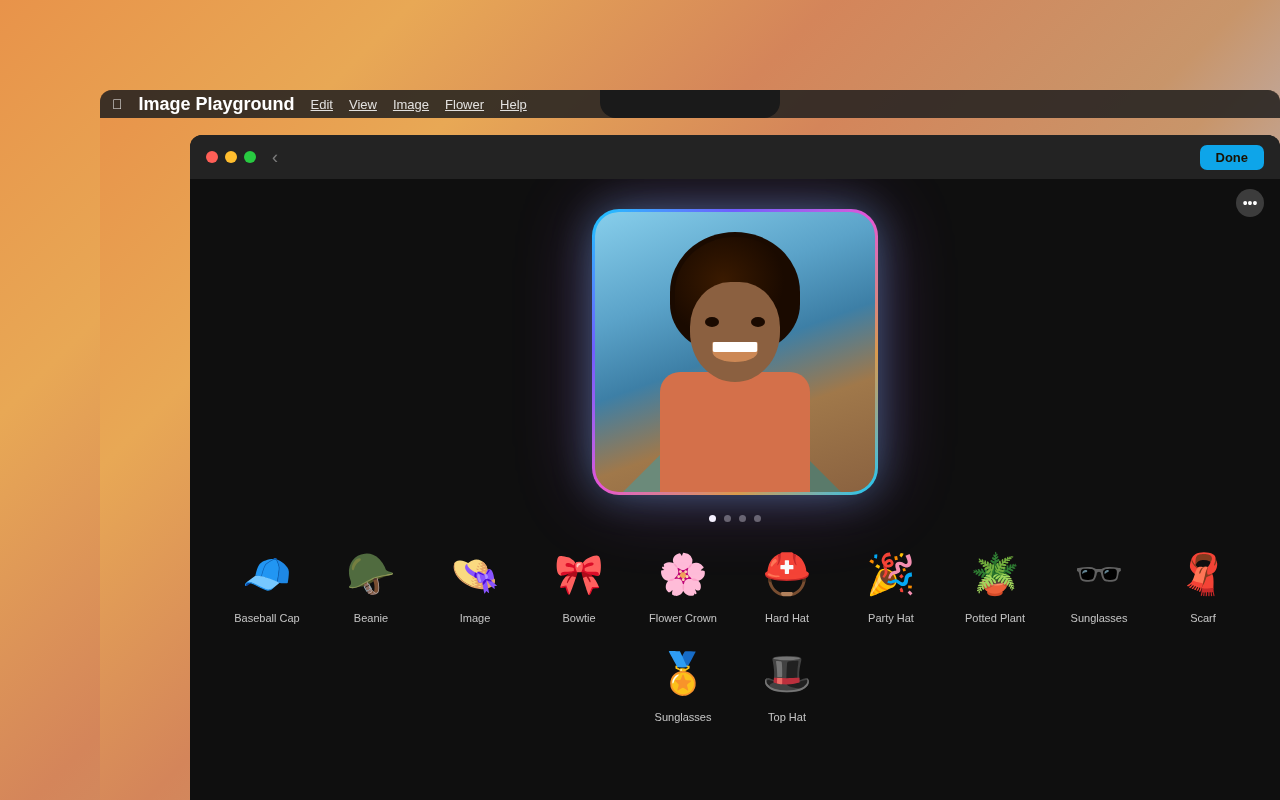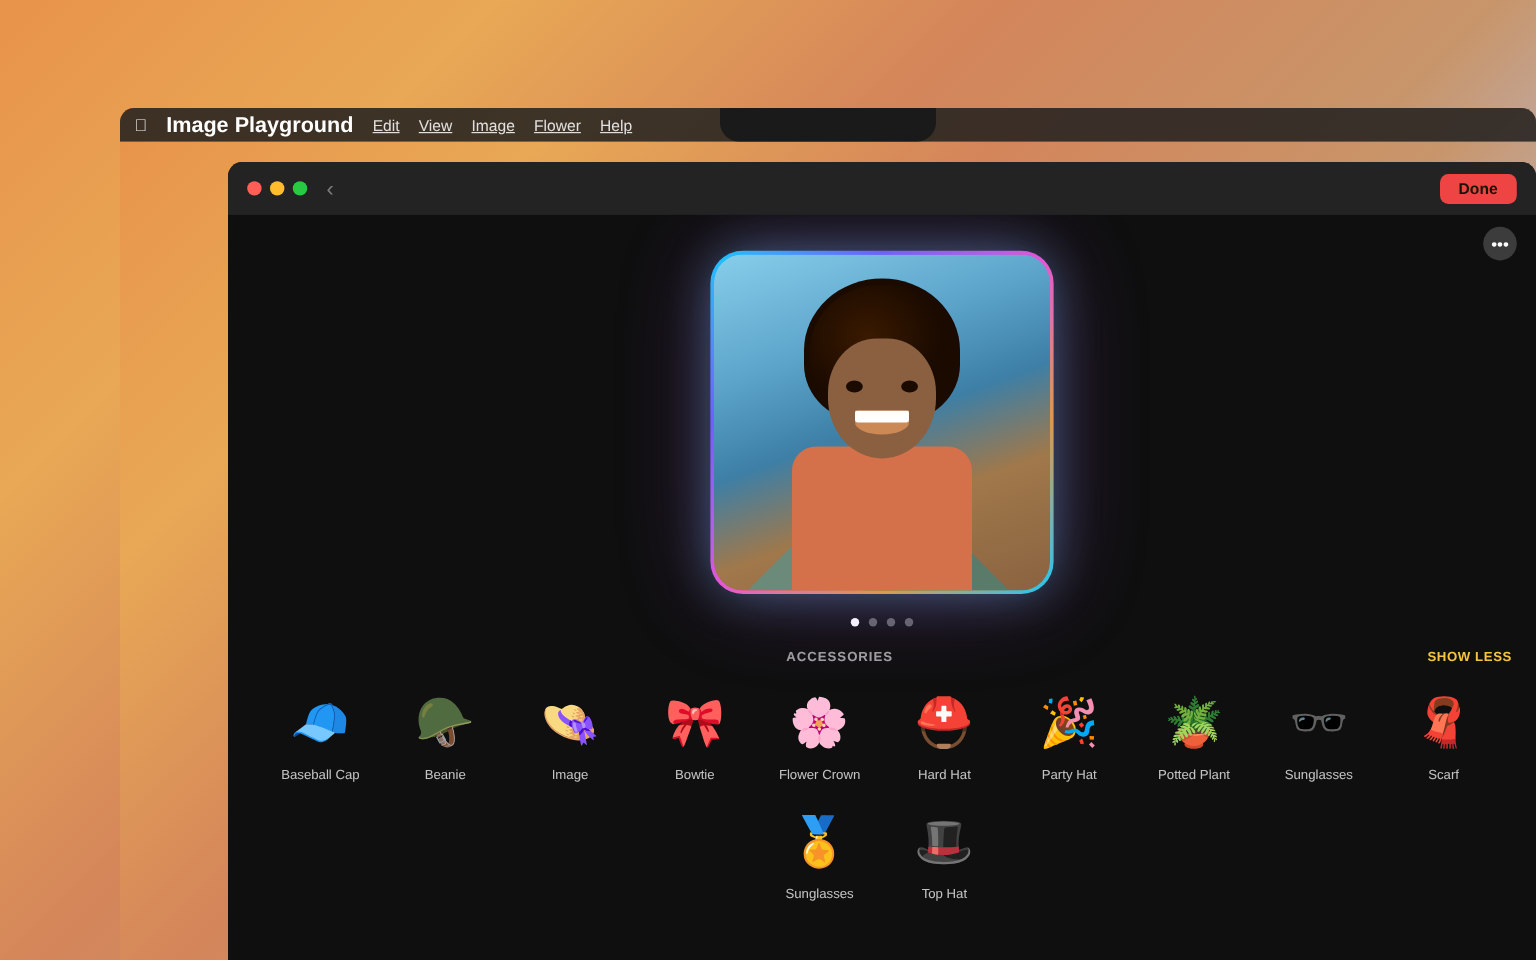--- a/index.html
+++ b/index.html
@@ -136,21 +136,21 @@
     .back-btn {
       margin-left: 16px;
       color: rgba(255,255,255,0.4);
       font-size: 18px;
       cursor: pointer;
     }
 
     .done-btn {
       position: absolute;
       right: 16px;
-      background: #ef4444;
+      background: #0ea5e9;
       color: #1a1200;
       font-size: 13px;
       font-weight: 600;
       padding: 5px 16px;
       border-radius: 7px;
       cursor: pointer;
       border: none;
     }
 
     
@@ -508,24 +508,20 @@
 
           <div class="dot-indicators">
             <div class="dot dot-active"></div>
             <div class="dot dot-inactive"></div>
             <div class="dot dot-inactive"></div>
             <div class="dot dot-inactive"></div>
           </div>
         </div>
 
         <div class="accessories-section">
-          <div class="section-header">
-            <span class="section-title">ACCESSORIES</span>
-            <span class="show-less-btn">SHOW LESS</span>
-          </div>
 
           <div class="accessory-grid">
 
             <div class="accessory-item">
               <div class="accessory-icon" style="font-size:40px;">🧢</div>
               <span class="accessory-label">Baseball Cap</span>
             </div>
 
             <div class="accessory-item">
               <div class="accessory-icon" style="font-size:40px;">🪖</div>

